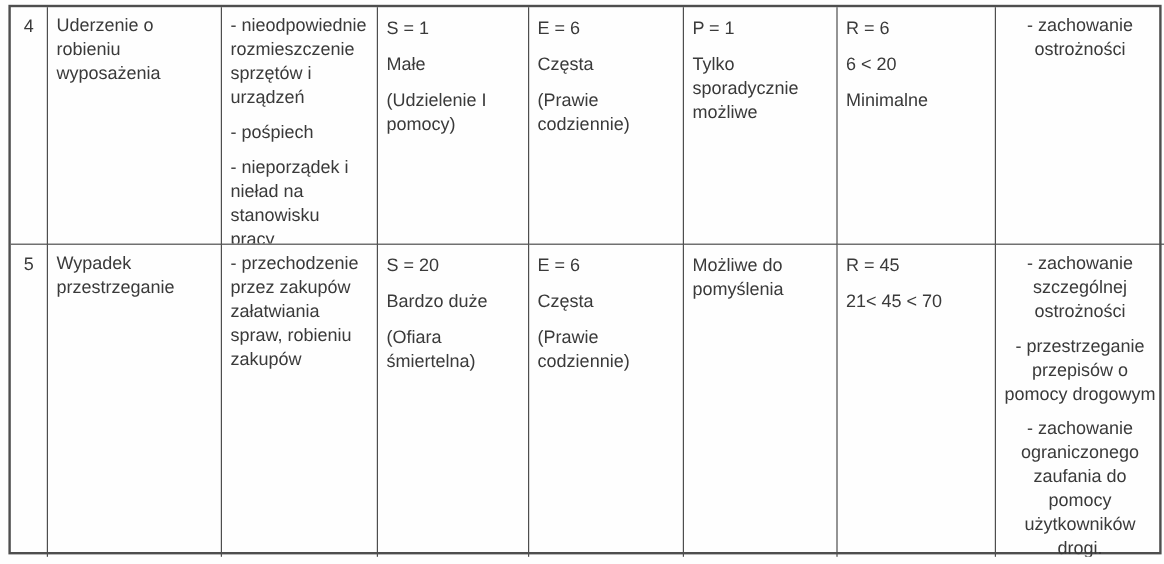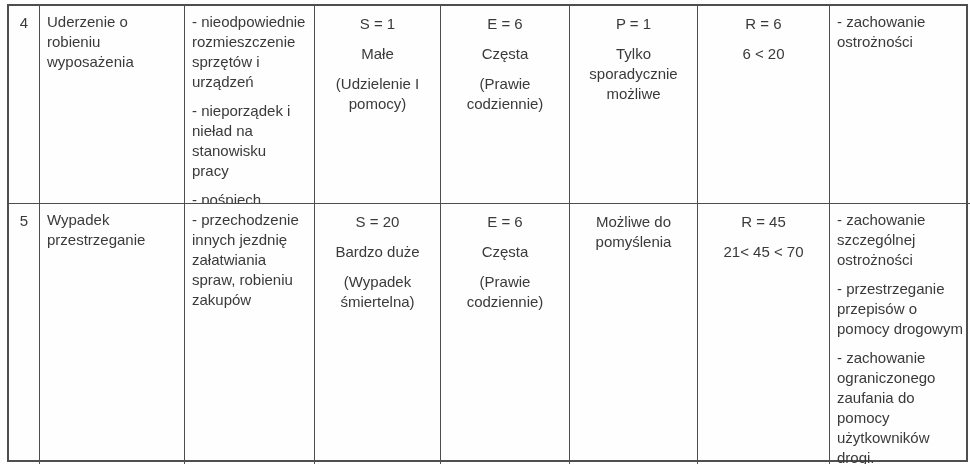--- a/index.html
+++ b/index.html
@@ -31,86 +31,87 @@
   }
   .cell {
     box-sizing: border-box;
     border-right: 1px solid #4e4e4e;
     border-bottom: 1px solid #4e4e4e;
     padding: 6px 7px 4px 7px;
     font-size: 15px;
     line-height: 20px;
     overflow: hidden;
   }
-  .cell.last-col { border-right: none; }
+  .cell.last-col { border-right: none; text-align: center; }
   .cell.last-row { border-bottom: none; }
   .cell p { margin: 0 0 9px 0; }
   .cell p:last-child { margin-bottom: 0; }
   .num {
     text-align: center;
     padding-top: 7px;
   }
   .center {
-    text-align: center;
+    text-align: left;
     padding-top: 8px;
   }
   .center p { margin: 0 0 10px 0; }
 </style>
 </head>
 <body>
 
 <div class="page">
   <div class="risk-table">
 
     <div class="cell num">
       <p>4</p>
     </div>
     <div class="cell">
       <p>Uderzenie o robieniu wyposażenia</p>
     </div>
     <div class="cell">
       <p>- nieodpowiednie rozmieszczenie sprzętów i urządzeń</p>
+      <p>- pośpiech</p>
       <p>- nieporządek i nieład na stanowisku pracy</p>
-      <p>- pośpiech</p>
     </div>
     <div class="cell center">
       <p>S = 1</p>
       <p>Małe</p>
       <p>(Udzielenie I pomocy)</p>
     </div>
     <div class="cell center">
       <p>E = 6</p>
       <p>Częsta</p>
       <p>(Prawie codziennie)</p>
     </div>
     <div class="cell center">
       <p>P = 1</p>
       <p>Tylko sporadycznie możliwe</p>
     </div>
     <div class="cell center">
       <p>R = 6</p>
       <p>6 &lt; 20</p>
+      <p>Minimalne</p>
     </div>
     <div class="cell last-col">
       <p>- zachowanie ostrożności</p>
     </div>
 
     <div class="cell num last-row">
       <p>5</p>
     </div>
     <div class="cell last-row">
       <p>Wypadek przestrzeganie</p>
     </div>
     <div class="cell last-row">
-      <p>- przechodzenie innych jezdnię załatwiania spraw, robieniu zakupów</p>
+      <p>- przechodzenie przez zakupów załatwiania spraw, robieniu zakupów</p>
     </div>
     <div class="cell center last-row">
       <p>S = 20</p>
       <p>Bardzo duże</p>
-      <p>(Wypadek śmiertelna)</p>
+      <p>(Ofiara śmiertelna)</p>
     </div>
     <div class="cell center last-row">
       <p>E = 6</p>
       <p>Częsta</p>
       <p>(Prawie codziennie)</p>
     </div>
     <div class="cell center last-row">
       <p>Możliwe do pomyślenia</p>
     </div>
     <div class="cell center last-row">

